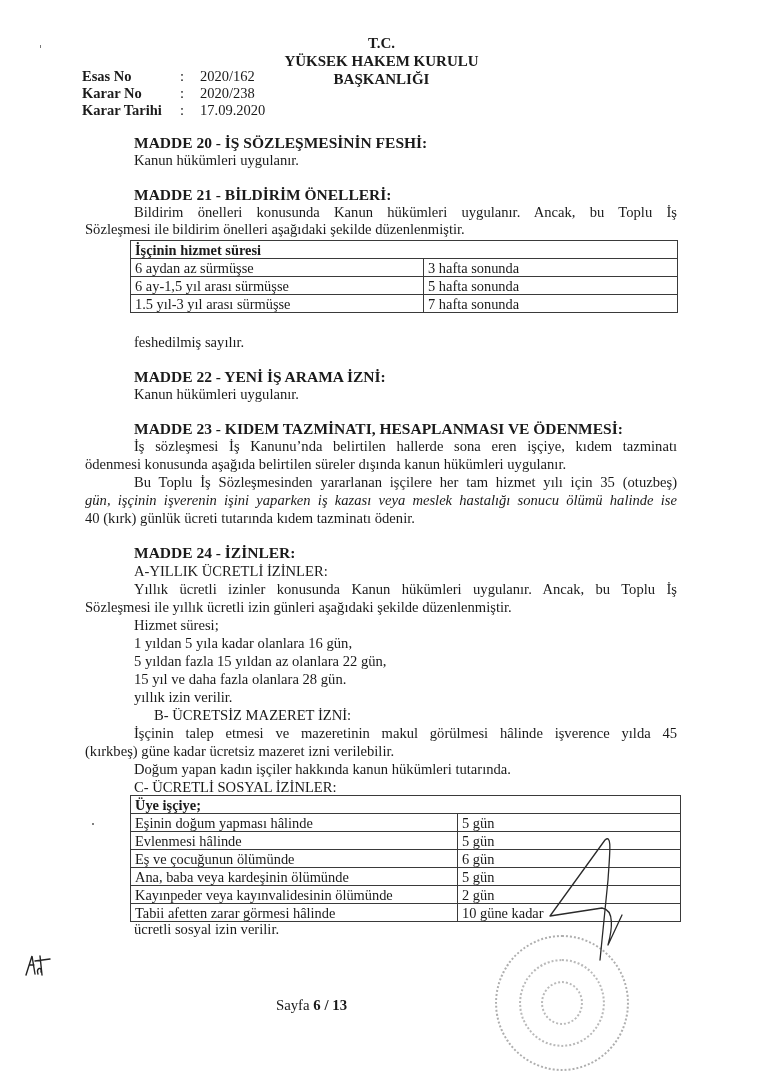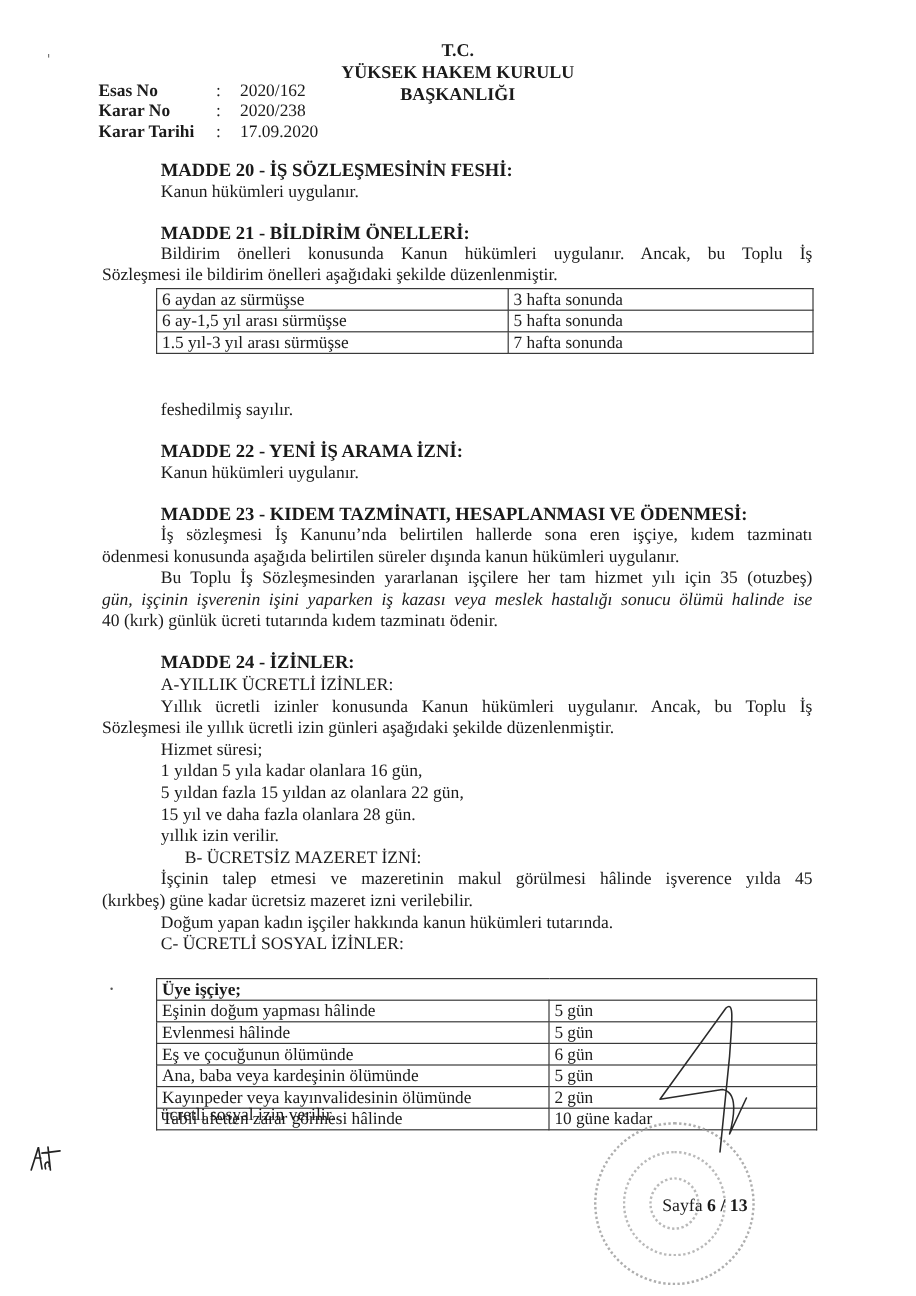--- a/index.html
+++ b/index.html
@@ -48,20 +48,23 @@
 
 <div class="abs madde" style="top:134px;">MADDE 20 - İŞ SÖZLEŞMESİNİN FESHİ:</div>
 <div class="abs line" style="top:151px; left:134px;">Kanun hükümleri uygulanır.</div>
 
 <div class="abs madde" style="top:186px;">MADDE 21 - BİLDİRİM ÖNELLERİ:</div>
 <div class="abs line just" style="top:203px; left:134px; width:543px;">Bildirim önelleri konusunda Kanun hükümleri uygulanır. Ancak, bu Toplu İş</div>
 <div class="abs line" style="top:220px; left:85px;">Sözleşmesi ile bildirim önelleri aşağıdaki şekilde düzenlenmiştir.</div>
 
 <table class="t" style="left:130px; top:240px; width:548px;">
   <tbody>
+      <tr>
+    <td class="head" colspan="2">İşçinin hizmet süresi</td>
+  </tr>
   <tr>
     <td style="width:284px;">6 aydan az sürmüşse</td>
     <td>3 hafta sonunda</td>
   </tr>
   <tr>
     <td>6 ay-1,5 yıl arası sürmüşse</td>
     <td>5 hafta sonunda</td>
   </tr>
   <tr>
     <td>1.5 yıl-3 yıl arası sürmüşse</td>
@@ -91,21 +94,21 @@
 <div class="abs line" style="top:670px; left:134px;">15 yıl ve daha fazla olanlara 28 gün.</div>
 <div class="abs line" style="top:688px; left:134px;">yıllık izin verilir.</div>
 <div class="abs line" style="top:706px; left:134px;margin-left:20px;">B- ÜCRETSİZ MAZERET İZNİ:</div>
 <div class="abs line just" style="top:724px; left:134px; width:543px;">İşçinin talep etmesi ve mazeretinin makul görülmesi hâlinde işverence yılda 45</div>
 <div class="abs line" style="top:742px; left:85px;">(kırkbeş) güne kadar ücretsiz mazeret izni verilebilir.</div>
 <div class="abs line" style="top:760px; left:134px;">Doğum yapan kadın işçiler hakkında kanun hükümleri tutarında.</div>
 <div class="abs line" style="top:778px; left:134px;">C- ÜCRETLİ SOSYAL İZİNLER:</div>
 
 <div class="dot"></div>
 
-<table class="t" style="left:130px; top:815px; width:551px;">
+<table class="t" style="left:130px; top:795px; width:551px;">
   <tbody>
       <tr>
     <td class="head" colspan="2">Üye işçiye;</td>
   </tr>
   <tr>
     <td style="width:318px;">Eşinin doğum yapması hâlinde</td>
     <td>5 gün</td>
   </tr>
   <tr>
     <td>Evlenmesi hâlinde</td>
@@ -137,18 +140,18 @@
 
 <div class="stamp">
   <div class="ring" style="left:22px; top:22px; width:82px; height:84px;"></div>
   <div class="ring" style="left:44px; top:44px; width:38px; height:40px;"></div>
 </div>
 
 <svg class="abs" style="left:520px; top:820px;" width="150" height="150" viewBox="0 0 150 150">
   <path d="M30 96 L85 20 C92 14 90 30 88 60 L80 140 M30 96 L82 88 C95 90 92 110 88 125 L102 95" stroke="#2a2a2a" stroke-width="1.3" fill="none" stroke-linecap="round" stroke-linejoin="round"></path>
 </svg>
 
-<div class="abs" style="top:997px; left:0; width:623px; text-align:right; font-size:14.8px;">
+<div class="abs" style="top:997px; left:0; width:623px; text-align:center; font-size:14.8px;">
   <span>Sayfa</span>
   <b>6</b>
   <b>/</b>
   <b>13</b>
 </div>
 
 </body></html>

